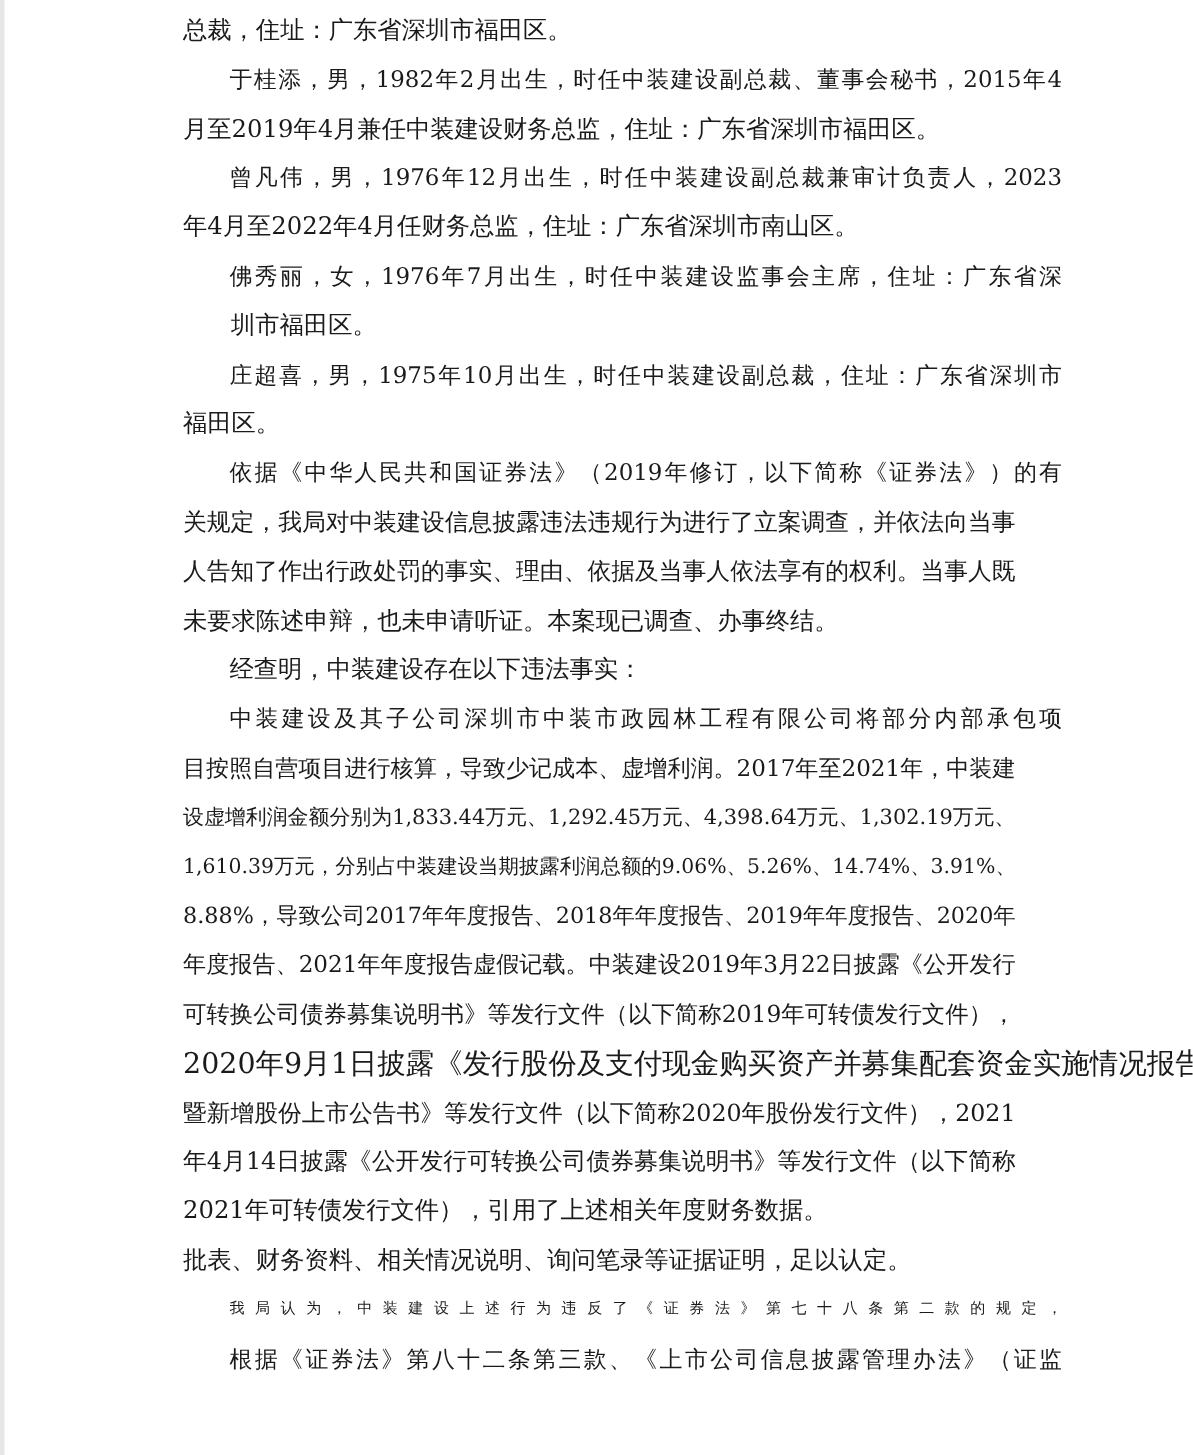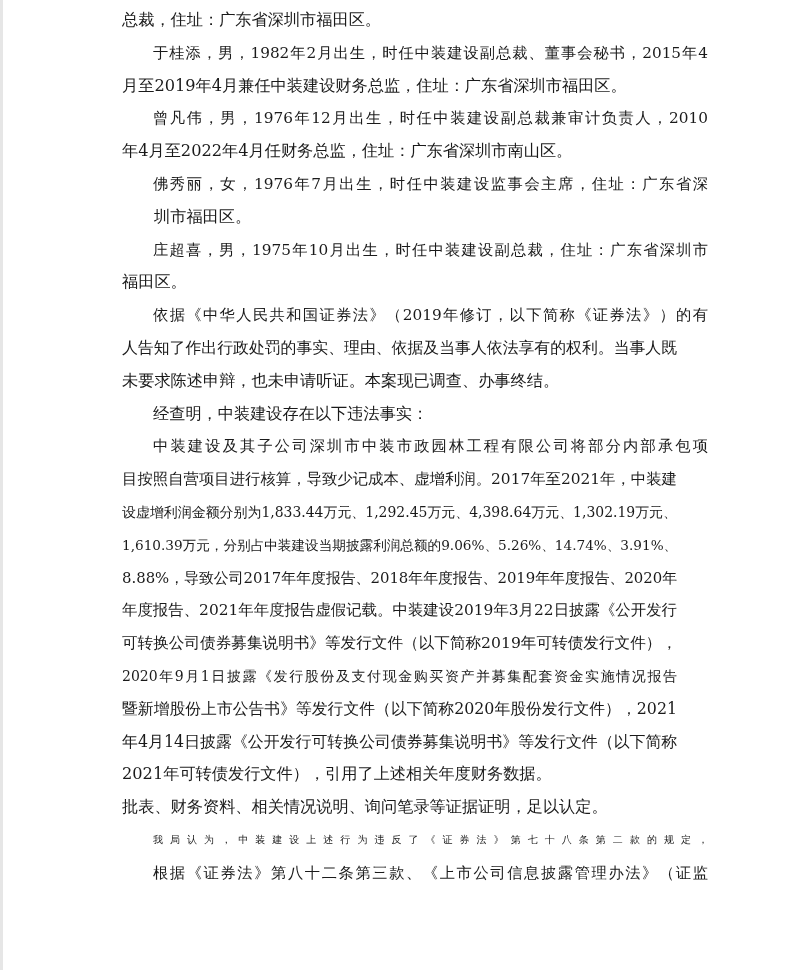--- a/index.html
+++ b/index.html
@@ -26,38 +26,39 @@
 </style>
 </head>
 <body>
 
 <div class="left-edge"></div>
 
 <div class="page">
   <div class="line" style="display: block;"><span style="white-space: nowrap;">总裁，住址：广东省深圳市福田区。</span></div>
   <div class="line indent just" style="display: block; font-size: 15.2608px;"><span style="white-space: nowrap;">于桂添，男，1982年2月出生，时任中装建设副总裁、董事会秘书，2015年4</span></div>
   <div class="line" style="display: block;"><span style="white-space: nowrap;">月至2019年4月兼任中装建设财务总监，住址：广东省深圳市福田区。</span></div>
-  <div class="line indent just" style="display: block; font-size: 15.2951px;"><span style="white-space: nowrap;">曾凡伟，男，1976年12月出生，时任中装建设副总裁兼审计负责人，2010</span></div>
+  <div class="line indent just" style="display: block; font-size: 15.2951px;"><span style="white-space: nowrap;">曾凡伟，男，1976年12月出生，时任中装建设副总裁兼审计负责人，2023</span></div>
   <div class="line" style="display: block;"><span style="white-space: nowrap;">年4月至2022年4月任财务总监，住址：广东省深圳市南山区。</span></div>
   <div class="line indent just" style="display: block; font-size: 15.2951px;"><span style="white-space: nowrap;">佛秀丽，女，1976年7月出生，时任中装建设监事会主席，住址：广东省深</span></div>
   <div class="line" style="display: block; margin-left: 32px;"><span style="white-space: nowrap;">圳市福田区。</span></div>
   <div class="line indent just" style="display: block; font-size: 15.2951px;"><span style="white-space: nowrap;">庄超喜，男，1975年10月出生，时任中装建设副总裁，住址：广东省深圳市</span></div>
   <div class="line" style="display: block;"><span style="white-space: nowrap;">福田区。</span></div>
   <div class="line indent just" style="display: block; font-size: 15.2951px;"><span style="white-space: nowrap;">依据《中华人民共和国证券法》（2019年修订，以下简称《证券法》）的有</span></div>
+  <div class="line just" style="display: block; font-size: 15.8694px;"><span style="white-space: nowrap;">关规定，我局对中装建设信息披露违法违规行为进行了立案调查，并依法向当事</span></div>
   <div class="line just" style="display: block; font-size: 15.8694px;"><span style="white-space: nowrap;">人告知了作出行政处罚的事实、理由、依据及当事人依法享有的权利。当事人既</span></div>
   <div class="line" style="display: block;"><span style="white-space: nowrap;">未要求陈述申辩，也未申请听证。本案现已调查、办事终结。</span></div>
   <div class="line indent" style="display: block;"><span style="white-space: nowrap;">经查明，中装建设存在以下违法事实：</span></div>
   <div class="line indent just" style="display: block; font-size: 15.2951px;"><span style="white-space: nowrap;">中装建设及其子公司深圳市中装市政园林工程有限公司将部分内部承包项</span></div>
   <div class="line just" style="display: block; font-size: 15.3898px;"><span style="white-space: nowrap; margin-top: 18px;">目按照自营项目进行核算，导致少记成本、虚增利润。2017年至2021年，中装建</span></div>
   <div class="line just" style="display: block; font-size: 13.951px;"><span style="white-space: nowrap;">设虚增利润金额分别为1,833.44万元、1,292.45万元、4,398.64万元、1,302.19万元、</span></div>
   <div class="line just" style="display: block; font-size: 13.6143px;"><span style="white-space: nowrap;">1,610.39万元，分别占中装建设当期披露利润总额的9.06%、5.26%、14.74%、3.91%、</span></div>
   <div class="line just" style="display: block; font-size: 14.8681px;"><span style="white-space: nowrap;">8.88%，导致公司2017年年度报告、2018年年度报告、2019年年度报告、2020年</span></div>
   <div class="line just" style="display: block; font-size: 15.429px;"><span style="white-space: nowrap;">年度报告、2021年年度报告虚假记载。中装建设2019年3月22日披露《公开发行</span></div>
   <div class="line just" style="display: block; font-size: 15.6259px;"><span style="white-space: nowrap;">可转换公司债券募集说明书》等发行文件（以下简称2019年可转债发行文件），</span></div>
-  <div class="line just" style="display: block; font-size: 14px;"><span style="white-space: nowrap;">2020年9月1日披露《发行股份及支付现金购买资产并募集配套资金实施情况报告</span></div>
+  <div class="line just" style="display: block; font-size: 19px;"><span style="white-space: nowrap;">2020年9月1日披露《发行股份及支付现金购买资产并募集配套资金实施情况报告</span></div>
   <div class="line just" style="display: block; font-size: 15.8284px;"><span style="white-space: nowrap;">暨新增股份上市公告书》等发行文件（以下简称2020年股份发行文件），2021</span></div>
   <div class="line just" style="display: block; font-size: 15.9106px;"><span style="white-space: nowrap;">年4月14日披露《公开发行可转换公司债券募集说明书》等发行文件（以下简称</span></div>
   <div class="line" style="display: block;"><span style="white-space: nowrap;">2021年可转债发行文件），引用了上述相关年度财务数据。</span></div>
   <div class="line" style="display: block;"><span style="white-space: nowrap;">批表、财务资料、相关情况说明、询问笔录等证据证明，足以认定。</span></div>
   <div class="line indent just" style="display: block; font-size: 10px;"><span style="white-space: nowrap;">我局认为，中装建设上述行为违反了《证券法》第七十八条第二款的规定，</span></div>
   <div class="line indent just" style="display: block; font-size: 15.2951px;"><span style="white-space: nowrap;">根据《证券法》第八十二条第三款、《上市公司信息披露管理办法》（证监</span></div>
 
 </div>
 
 </body></html>

